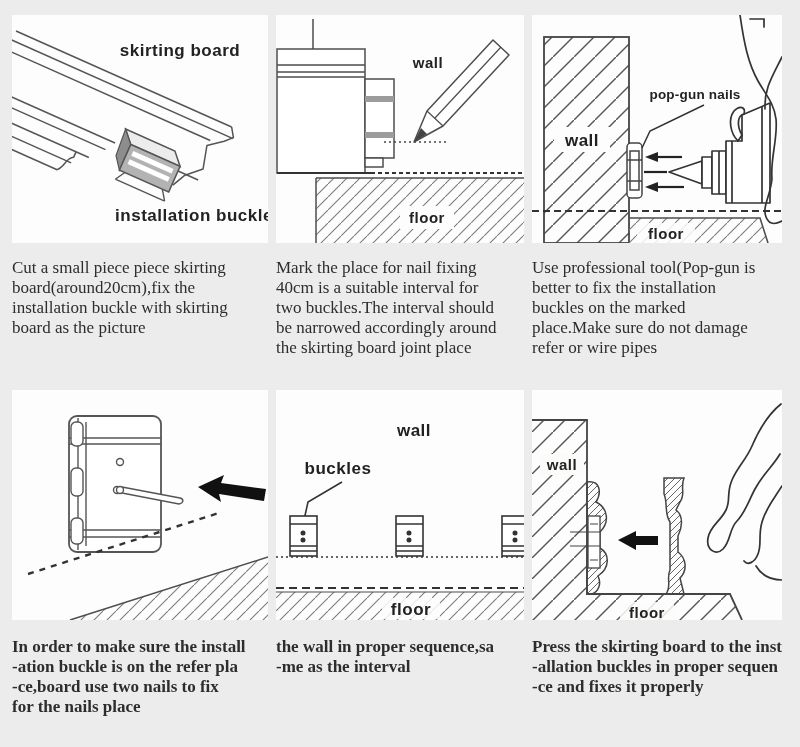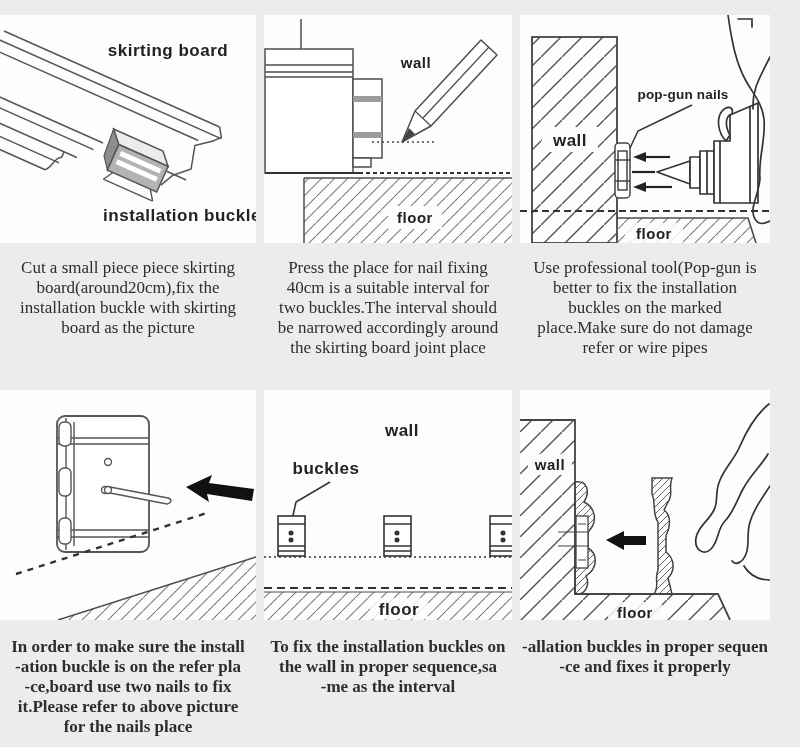--- a/index.html
+++ b/index.html
@@ -5,35 +5,34 @@
   html,body{margin:0;padding:0;}
   body{
     width:800px;height:747px;
     background:#ececec;
     font-family:"Liberation Sans",sans-serif;
     overflow:hidden;
   }
   .sheet{
     width:800px;height:747px;
     box-sizing:border-box;
-    padding:15px 17px 0 0;
+    padding:15px 17px 0 12px;
     display:grid;
     grid-template-columns:256px 248px 250px;
     grid-template-rows:228px 147px 230px 127px;
     column-gap:8px;
   }
   .sheet > .panel:nth-child(-n+3){margin-right:0;}
   .panel{
     background:#fdfdfd;
     overflow:hidden;
   }
   .panel svg{display:block;width:100%;height:100%;}
   .caption{
     padding-top:15px;
-    text-align:center;
     font-family:"Liberation Serif","DejaVu Serif",serif;
     font-size:17px;
     line-height:20px;
     color:#2d2d2d;
   }
   .caption.r2{padding-top:17px;font-weight:bold;}
   .caption div{white-space:nowrap;}
   text{
     font-family:"Liberation Sans",sans-serif;
     font-weight:bold;
@@ -161,21 +160,21 @@
     </svg>
   </div>
 
   <div class="caption">
     <div>Cut a small piece piece skirting</div>
     <div>board(around20cm),fix the</div>
     <div>installation buckle with skirting</div>
     <div>board as the picture</div>
   </div>
   <div class="caption">
-    <div>Press the place for nail fixing</div>
+    <div>Mark the place for nail fixing</div>
     <div>40cm is a suitable interval for</div>
     <div>two buckles.The interval should</div>
     <div>be narrowed accordingly around</div>
     <div>the skirting board joint place</div>
   </div>
   <div class="caption">
     <div>Use professional tool(Pop-gun is</div>
     <div>better to fix the installation</div>
     <div>buckles on the marked</div>
     <div>place.Make sure do not damage</div>
@@ -265,26 +264,25 @@
       </g>
       <rect x="88" y="212" width="54" height="20" fill="#fbfbfa" opacity="0.85"></rect>
       <text class="lbl" x="115" y="228" text-anchor="middle">floor</text>
     </svg>
   </div>
 
   <div class="caption r2">
     <div>In order to make sure the install</div>
     <div>-ation buckle is on the refer pla</div>
     <div>-ce,board use two nails to fix</div>
-    <div>it.Please refer to above picture</div>
     <div>for the nails place</div>
   </div>
   <div class="caption r2">
-    <div>To fix the installation buckles on</div>
     <div>the wall in proper sequence,sa</div>
     <div>-me as the interval</div>
   </div>
   <div class="caption r2">
+    <div>Press the skirting board to the inst</div>
     <div>-allation buckles in proper sequen</div>
     <div>-ce and fixes it properly</div>
   </div>
 
 </div>
 
 </body></html>

